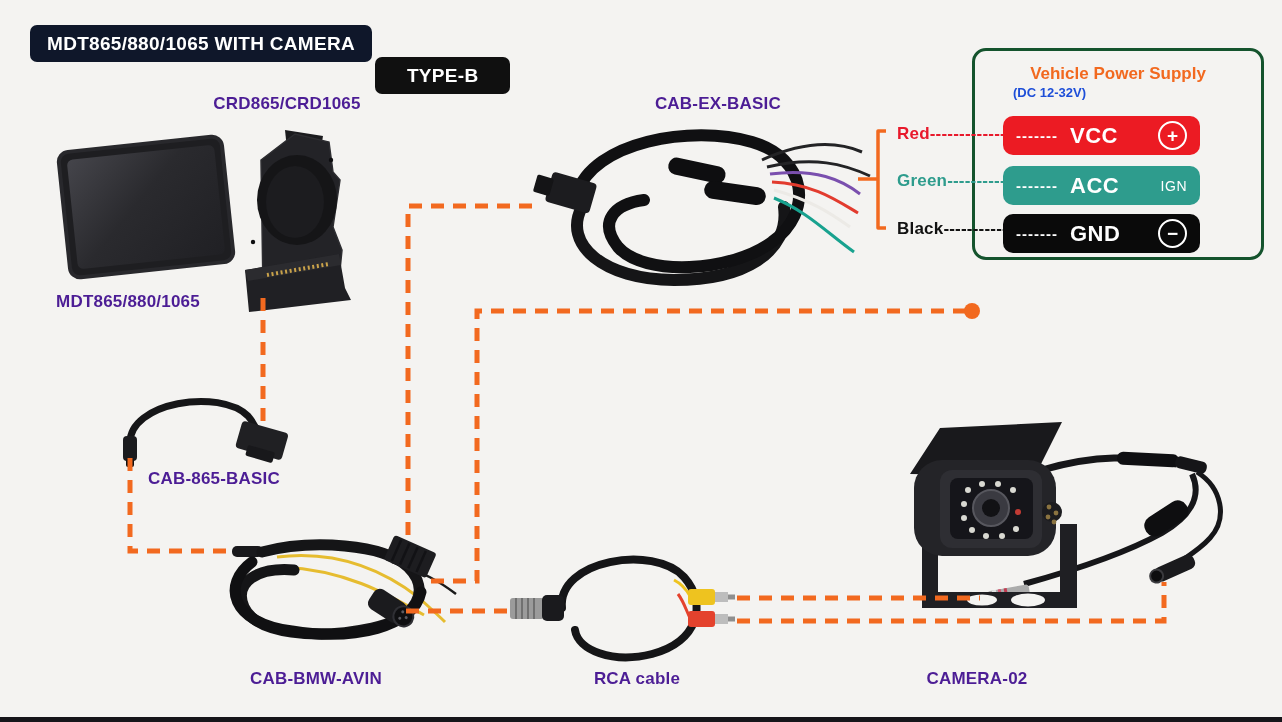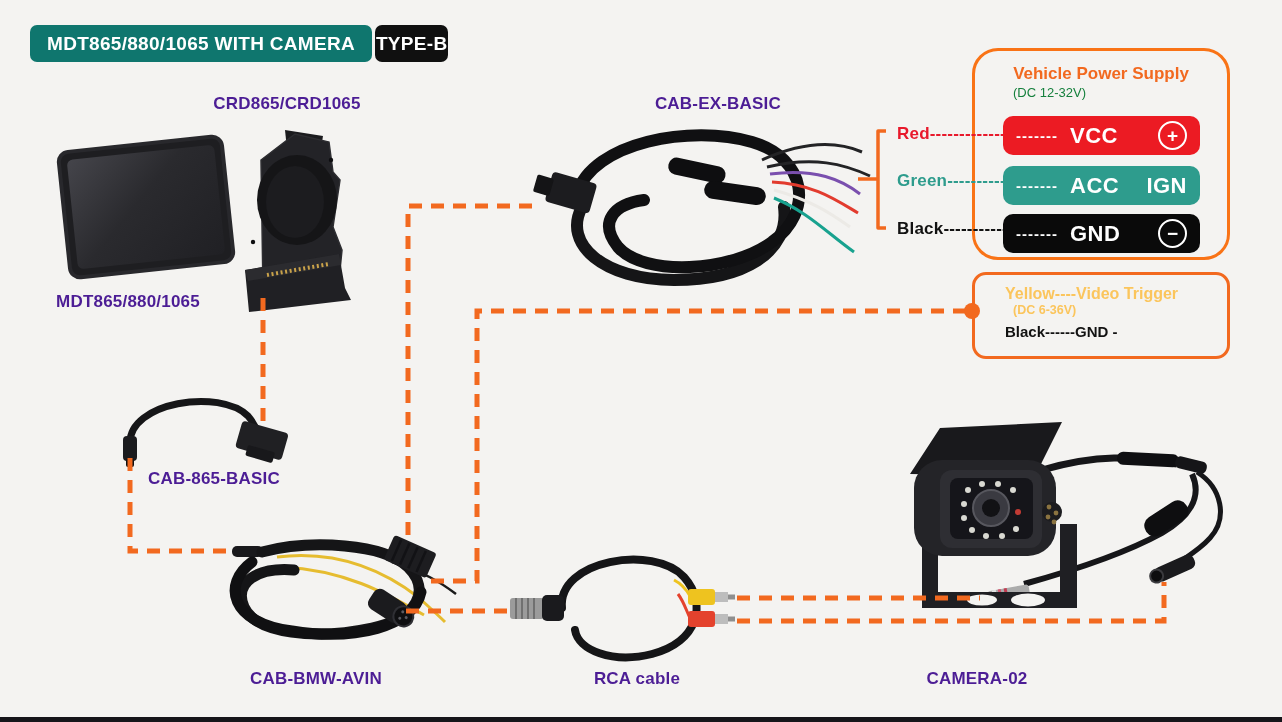--- a/index.html
+++ b/index.html
@@ -4,45 +4,45 @@
 <style>
   html,body{margin:0;padding:0;background:#e9e8e6;}
   #canvas{position:relative;width:1282px;height:722px;background:#f4f3f1;overflow:hidden;
           font-family:"Liberation Sans",sans-serif;}
   .abs{position:absolute;}
 
   
   #header{left:30px;top:25px;display:flex;gap:3px;z-index:6;}
   .badge{height:37px;display:flex;align-items:center;border-radius:7px;
          font-weight:800;font-size:19px;color:#fff;letter-spacing:.3px;white-space:nowrap;}
-  .badge.orange{background:#0f766e;padding:0 17px;}
-  .badge.black{background:#101010;padding:0 1px;}
+  .badge.orange{background:#0f172a;padding:0 17px;}
+  .badge.black{background:#101010;padding:0 32px;margin-top:32px;}
 
   
   .comp-label{position:absolute;width:220px;text-align:center;color:#4c1d95;
               font-weight:800;font-size:17px;letter-spacing:.2px;z-index:5;}
 
   
-  #power-box{left:972px;top:48px;width:258px;height:212px;border:3px solid #f97316;
-             border-radius:26px;box-sizing:border-box;z-index:3;}
+  #power-box{left:972px;top:48px;width:292px;height:212px;border:3px solid #14532d;
+             border-radius:14px;box-sizing:border-box;z-index:3;}
   #power-title{margin:13px 0 0 0;text-align:center;color:#f2691f;font-weight:800;font-size:17px;}
-  #power-sub{margin:1px 0 0 38px;color:#15803d;font-weight:400;font-size:13px;}
+  #power-sub{margin:1px 0 0 38px;color:#1d4ed8;font-weight:700;font-size:13px;}
   .pill{position:absolute;left:28px;width:197px;height:39px;border-radius:10px;
         display:flex;align-items:center;padding:0 13px;box-sizing:border-box;
         color:#fff;font-weight:800;z-index:4;}
   .pill-vcc{top:65px;background:#ec1b23;}
   .pill-acc{top:115px;background:#2e9c8d;}
   .pill-gnd{top:163px;background:#0a0a0a;}
   .pill-dashes{font-size:15px;letter-spacing:1px;overflow:hidden;white-space:nowrap;width:52px;}
   .pill-label{font-size:22px;margin-left:2px;letter-spacing:.5px;}
   .pill-right{margin-left:auto;display:flex;align-items:center;}
   .circle-icon{width:25px;height:25px;border:2.5px solid #fff;border-radius:50%;
                display:flex;align-items:center;justify-content:center;
                font-size:19px;font-weight:700;line-height:1;}
-  .ign-text{font-size:22px;font-weight:700;letter-spacing:.5px;}
+  .ign-text{font-size:14px;font-weight:400;letter-spacing:.5px;}
 
   
   .wire-label{position:absolute;width:106px;overflow:hidden;white-space:nowrap;
               font-weight:800;font-size:17px;z-index:5;letter-spacing:.2px;}
   .wire-red{left:897px;top:124px;color:#e8192c;}
   .wire-green{left:897px;top:171px;color:#2e9c8d;}
   .wire-black{left:897px;top:219px;color:#121212;}
 
   
   #trigger-box{left:972px;top:272px;width:258px;height:87px;border:3px solid #f2691f;
@@ -250,20 +250,15 @@
   <div class="wire-label wire-red">
     <span>Red</span><span>----------------</span>
   </div>
   <div class="wire-label wire-green">
     <span>Green</span><span>----------------</span>
   </div>
   <div class="wire-label wire-black">
     <span>Black</span><span>----------------</span>
   </div>
 
-  <div id="trigger-box" class="abs">
-    <div id="trigger-line1">Yellow----Video Trigger</div>
-    <div id="trigger-line2">(DC 6-36V)</div>
-    <div id="trigger-line3">Black------GND -</div>
-  </div>
 
   <div id="bottom-bar" class="abs"></div>
 </div>
 
 </body></html>

